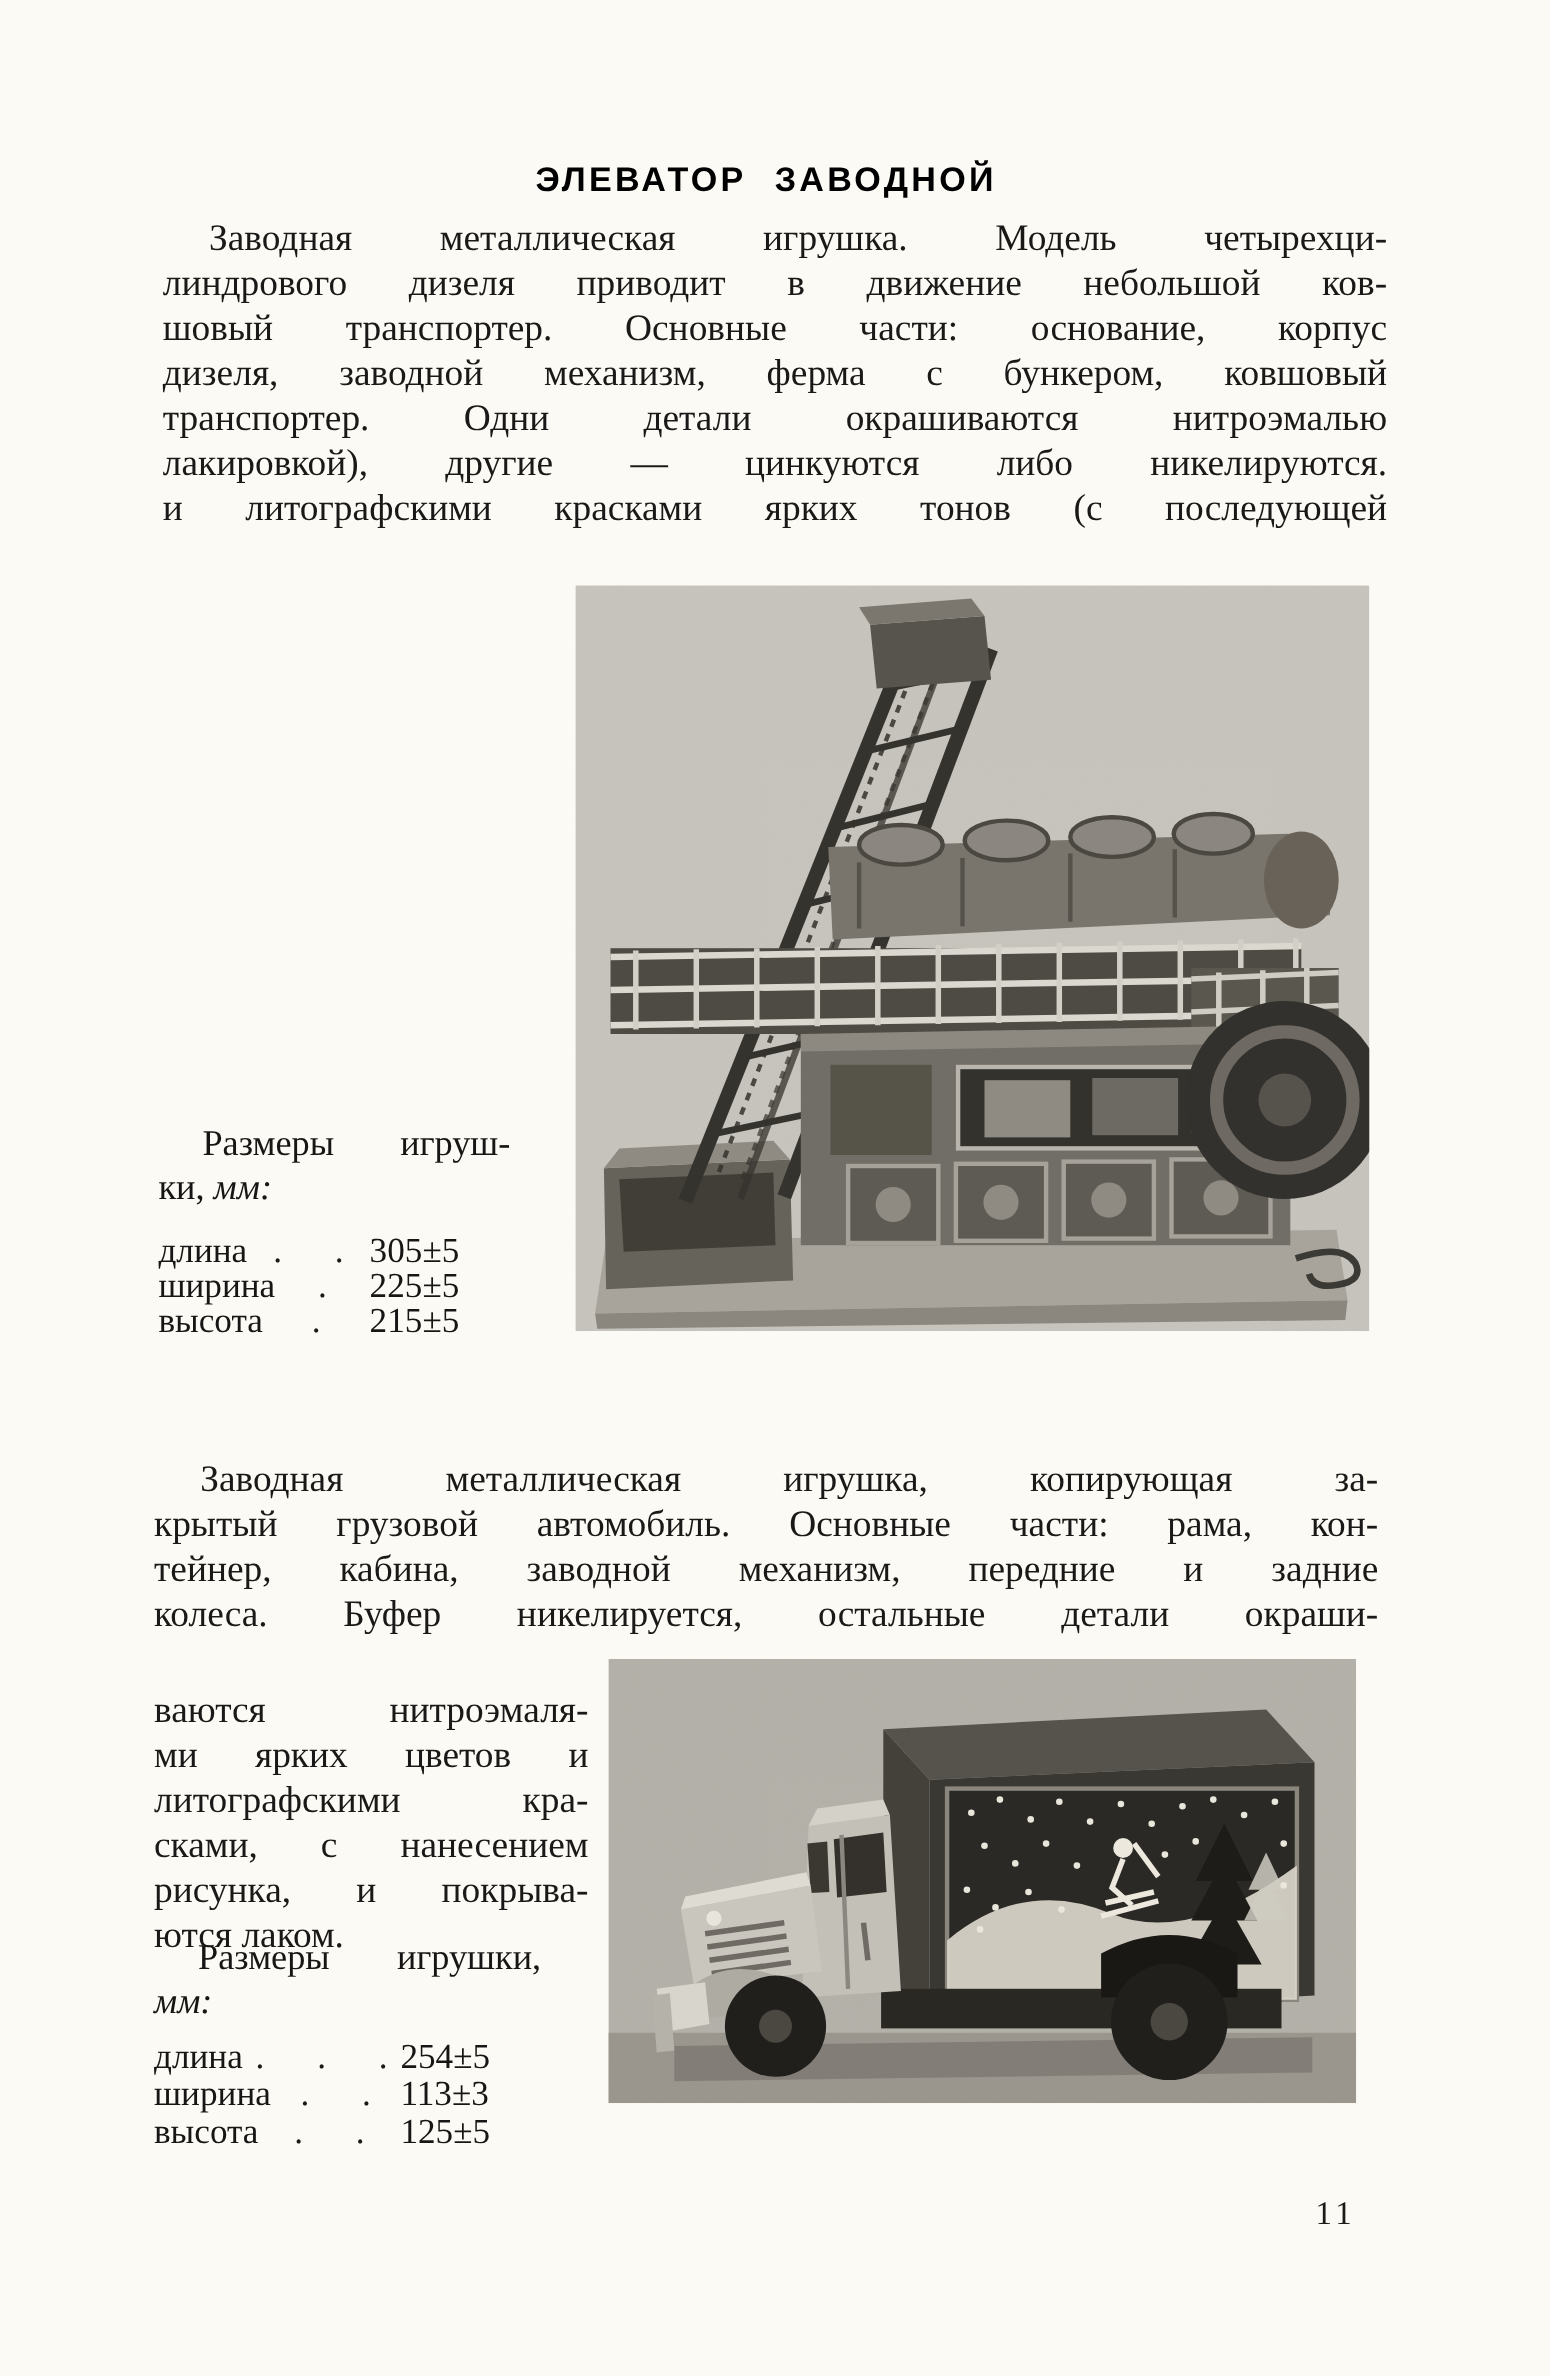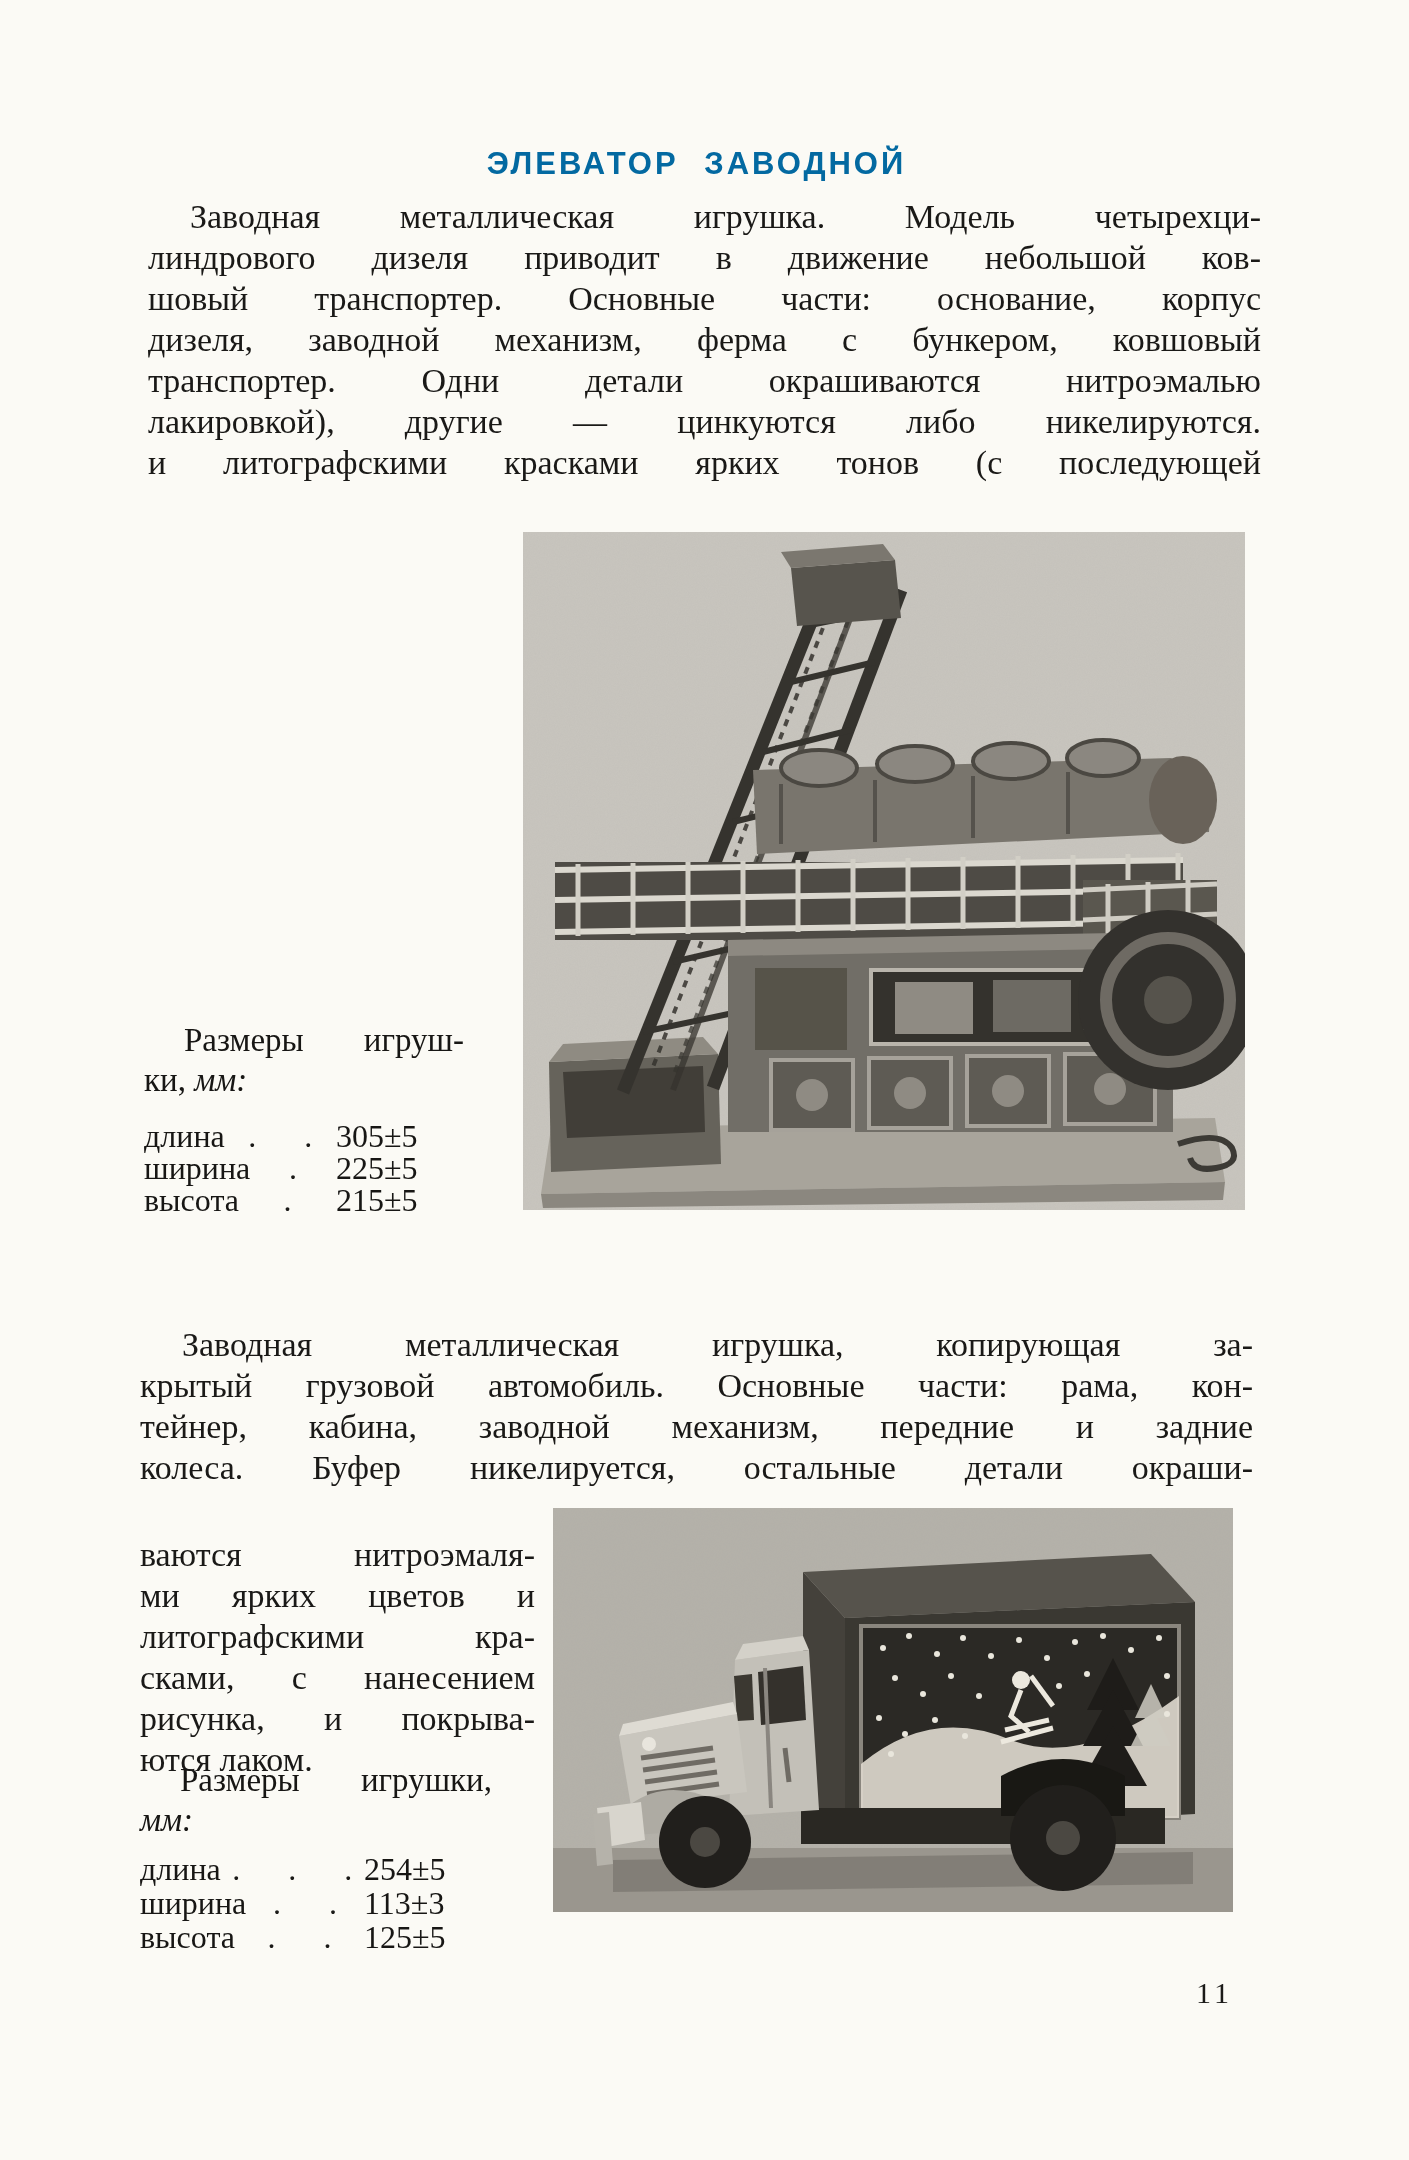--- a/index.html
+++ b/index.html
@@ -7,21 +7,21 @@
     position:relative; width:1409px; height:2160px;
     background:#fbfaf5; color:#171614; overflow:hidden;
     font-family:"Liberation Serif", serif;
     margin:0 auto;
   }
   .abs { position:absolute; }
 
   .heading {
     font-family:"Liberation Sans", sans-serif;
     font-weight:bold; font-size:31px; letter-spacing:3px; word-spacing:14px;
-    text-align:center; color:#0369a1;
+    text-align:center; color:#000000;
   }
   .para-line {
     font-size:34px; line-height:41px; height:41px;
     text-align:justify; text-align-last:justify; text-justify:inter-word;
     color:#1a1917; white-space:nowrap0;
   }
   .para-line.indent { text-indent:42px; }
   .para-line.flush-left { text-align-last:left; }
 
   .dim-head-line {
@@ -35,21 +35,21 @@
   .dim-row { display:flex; align-items:baseline; font-size:32px; }
   .dim-rows-1 .dim-row { line-height:32px; height:32px; }
   .dim-rows-2 .dim-row { line-height:34px; height:34px; }
   .dim-label { flex:0 0 auto; }
   .dim-dots { flex:1 1 auto; text-align:center; word-spacing:40px; color:#1a1917; }
   .dim-value { flex:0 0 128px; text-align:left; }
 
   .photo-frame { position:absolute; overflow:hidden; }
   .photo-frame svg { display:block; }
 
-  .page-number { font-size:30px; color:#1b1a18; letter-spacing:4px; }
+  .page-number { font-size:30px; color:#1b1a18; letter-spacing:4px;margin-top:20px; }
 </style>
 </head>
 <body>
 
 <div class="page">
 
   <div class="abs heading" style="left:140px; top:146px; width:1113px;">ЭЛЕВАТОР ЗАВОДНОЙ</div>
 
   <div class="abs" style="left:148px; top:196px; width:1113px;">
     <div class="para-line indent">Заводная металлическая игрушка. Модель четырехци-</div>

